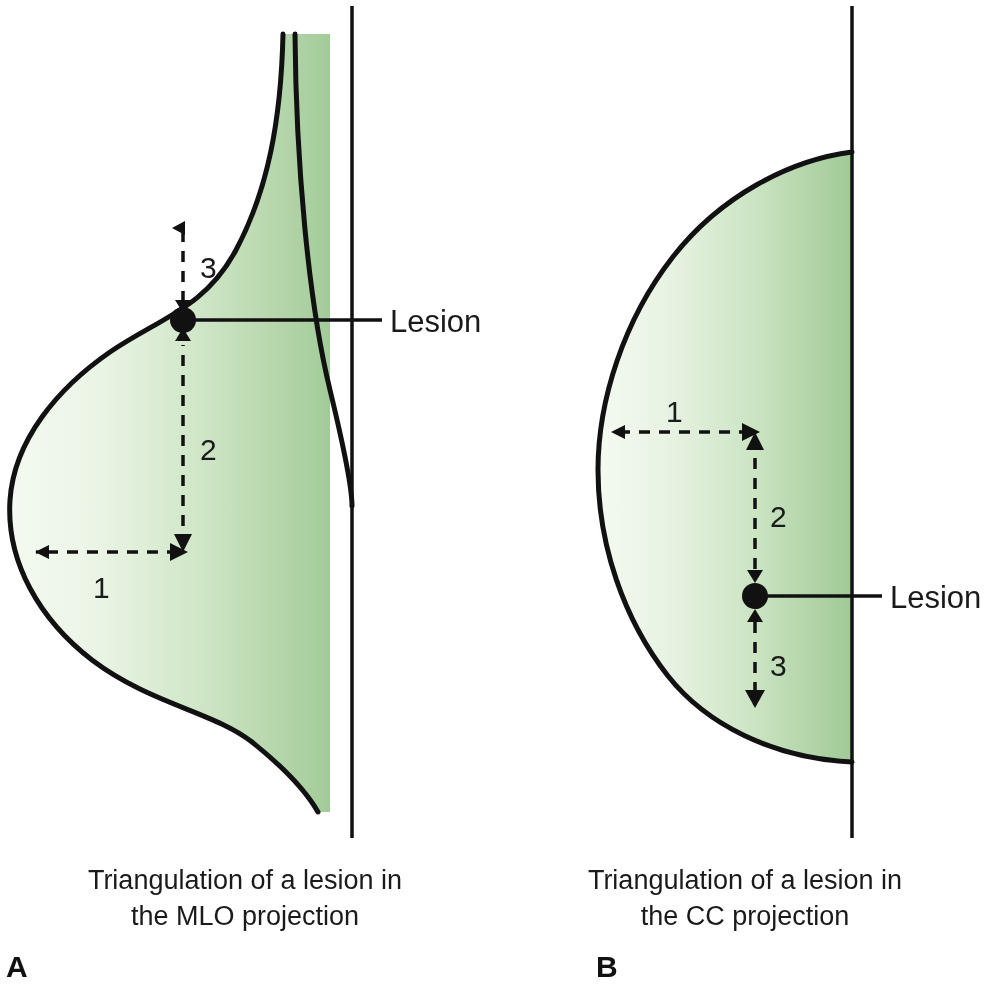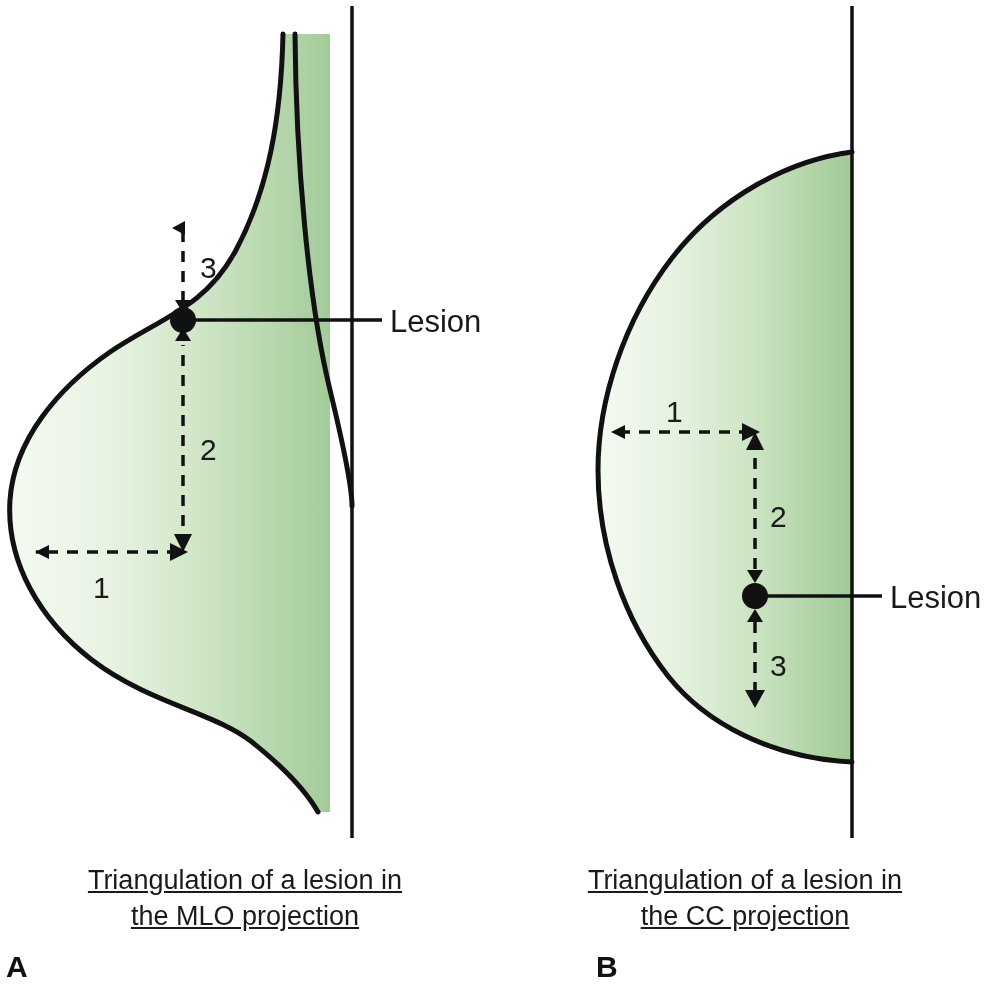--- a/index.html
+++ b/index.html
@@ -22,21 +22,20 @@
     height: 989px;
   }
   .panel-caption {
     position: absolute;
     text-align: center;
     font-family: "Liberation Sans", sans-serif;
     font-size: 27px;
     line-height: 36px;
     color: #1a1a1a;
     white-space: pre-line;
-    text-decoration: underline;
   }
   #caption-a { left: 20px;  top: 862px; width: 450px; }
   #caption-b { left: 520px; top: 862px; width: 450px; }
   .panel-letter {
     position: absolute;
     font-family: "Liberation Sans", sans-serif;
     font-size: 30px;
     font-weight: bold;
     color: #111111;
   }

